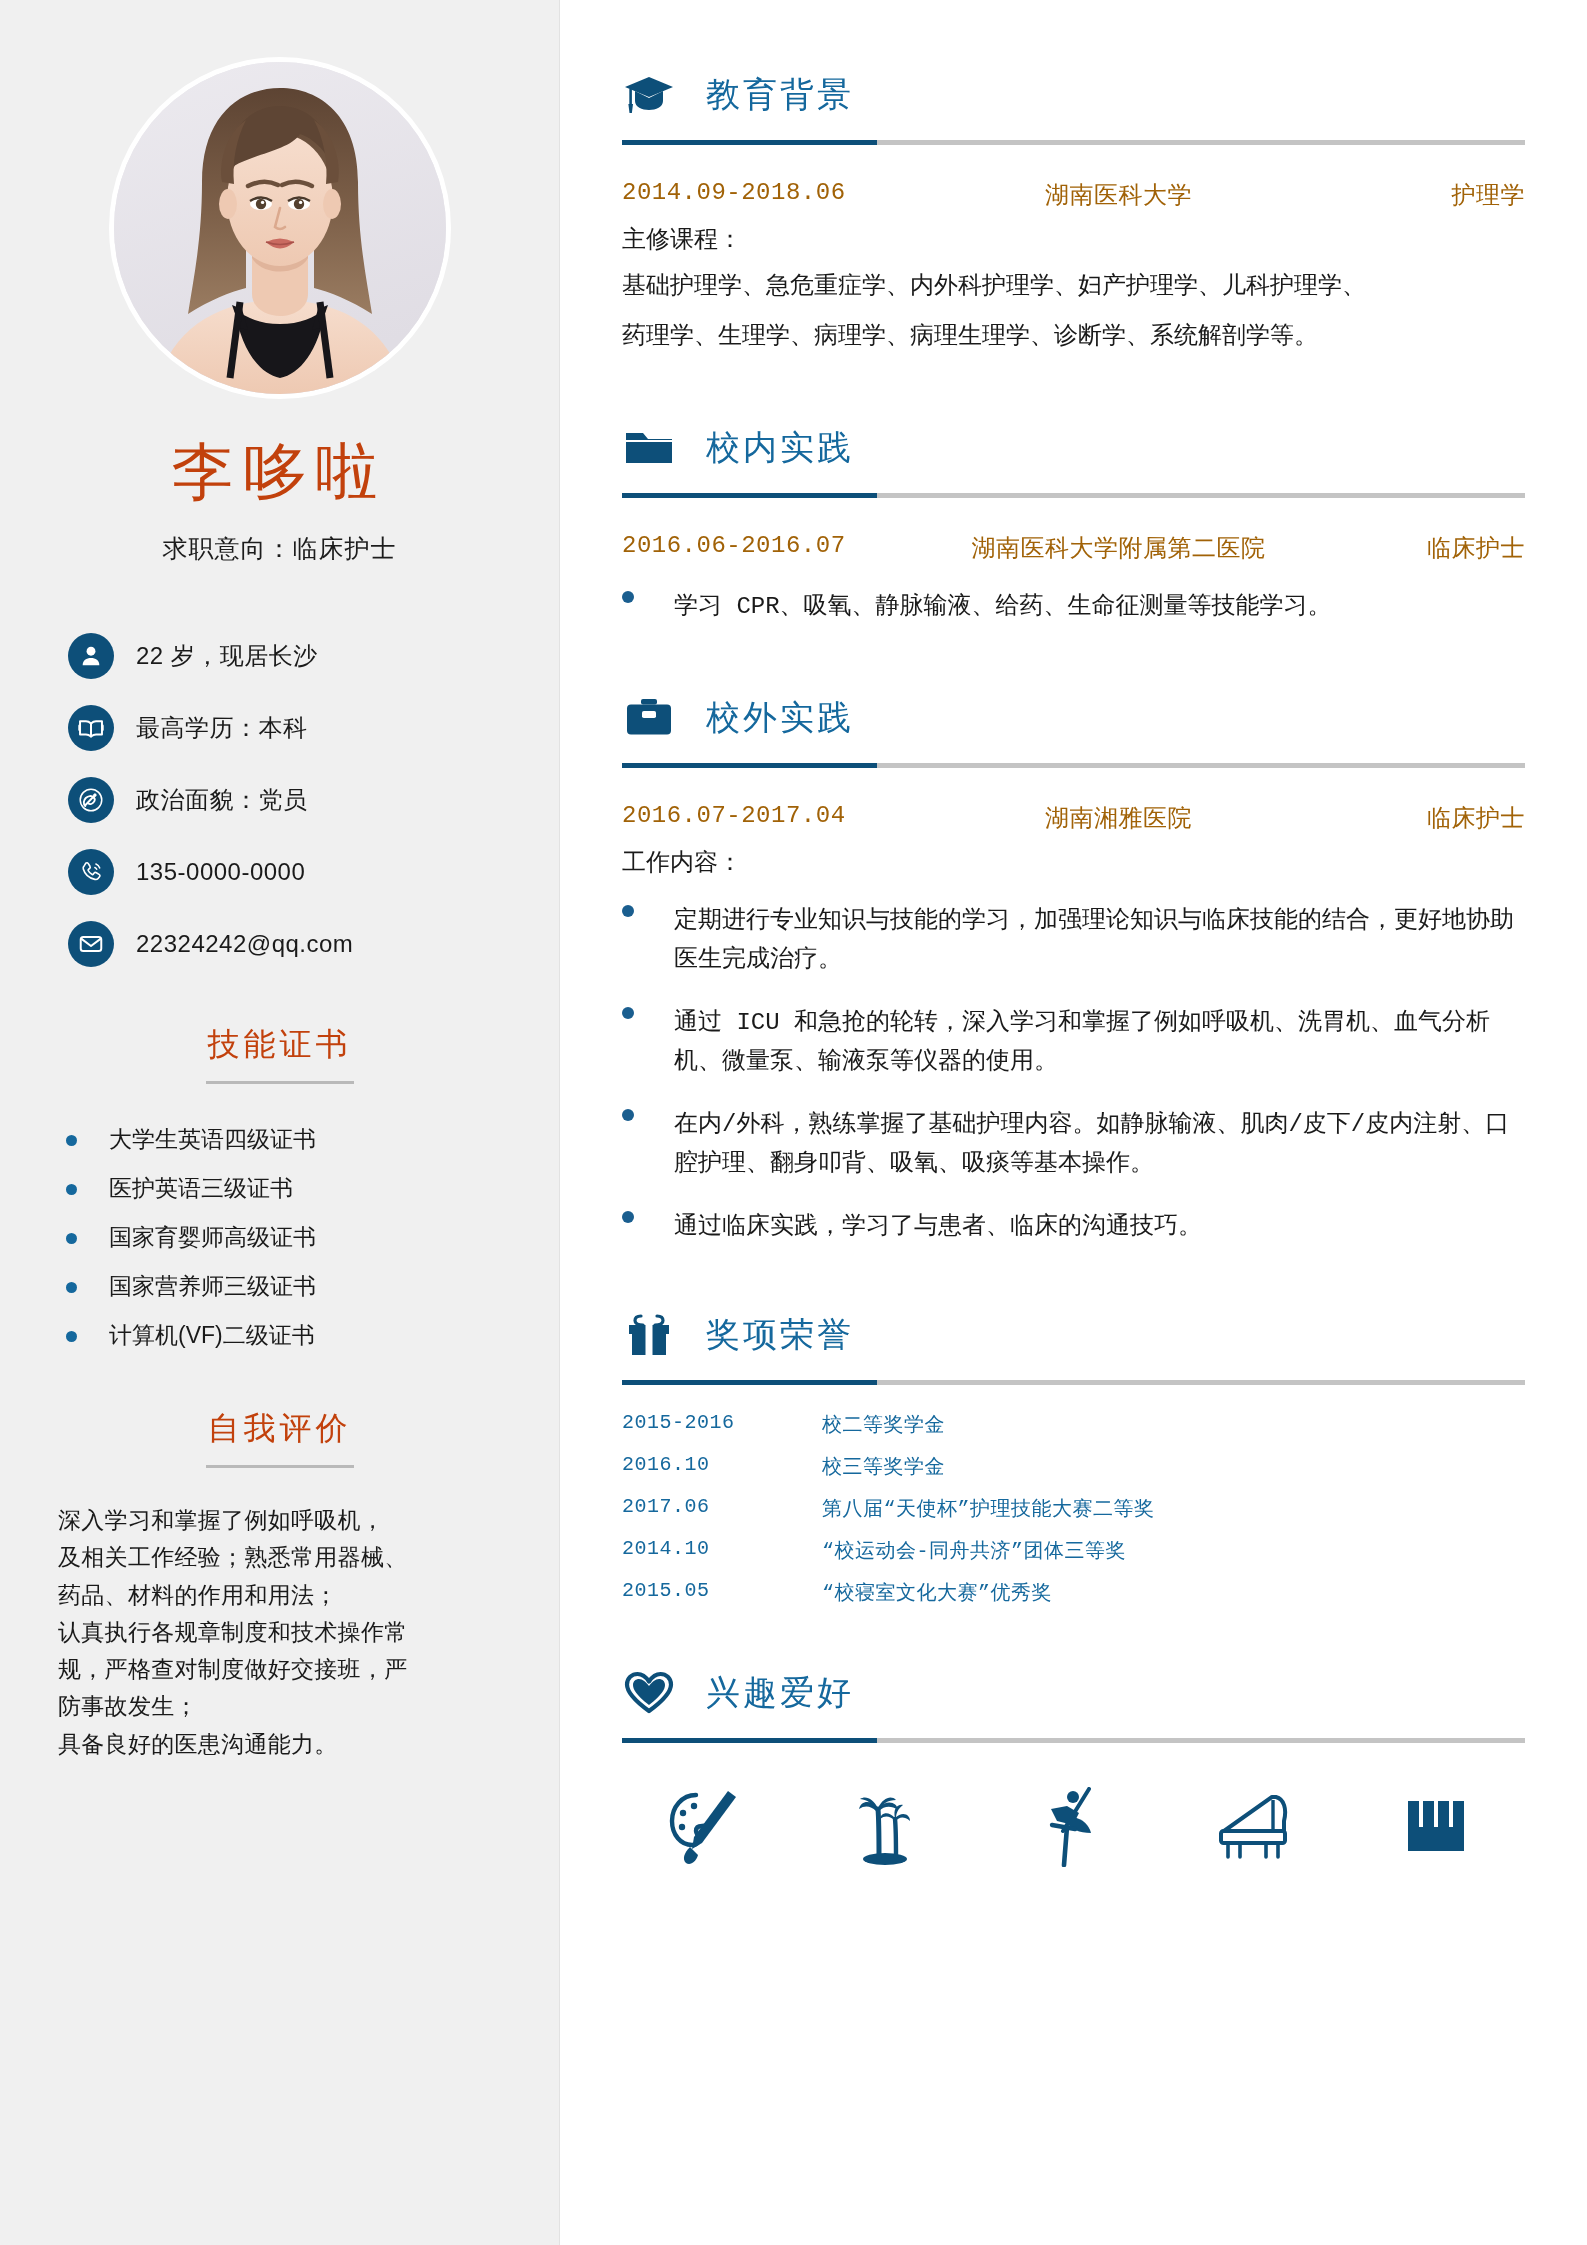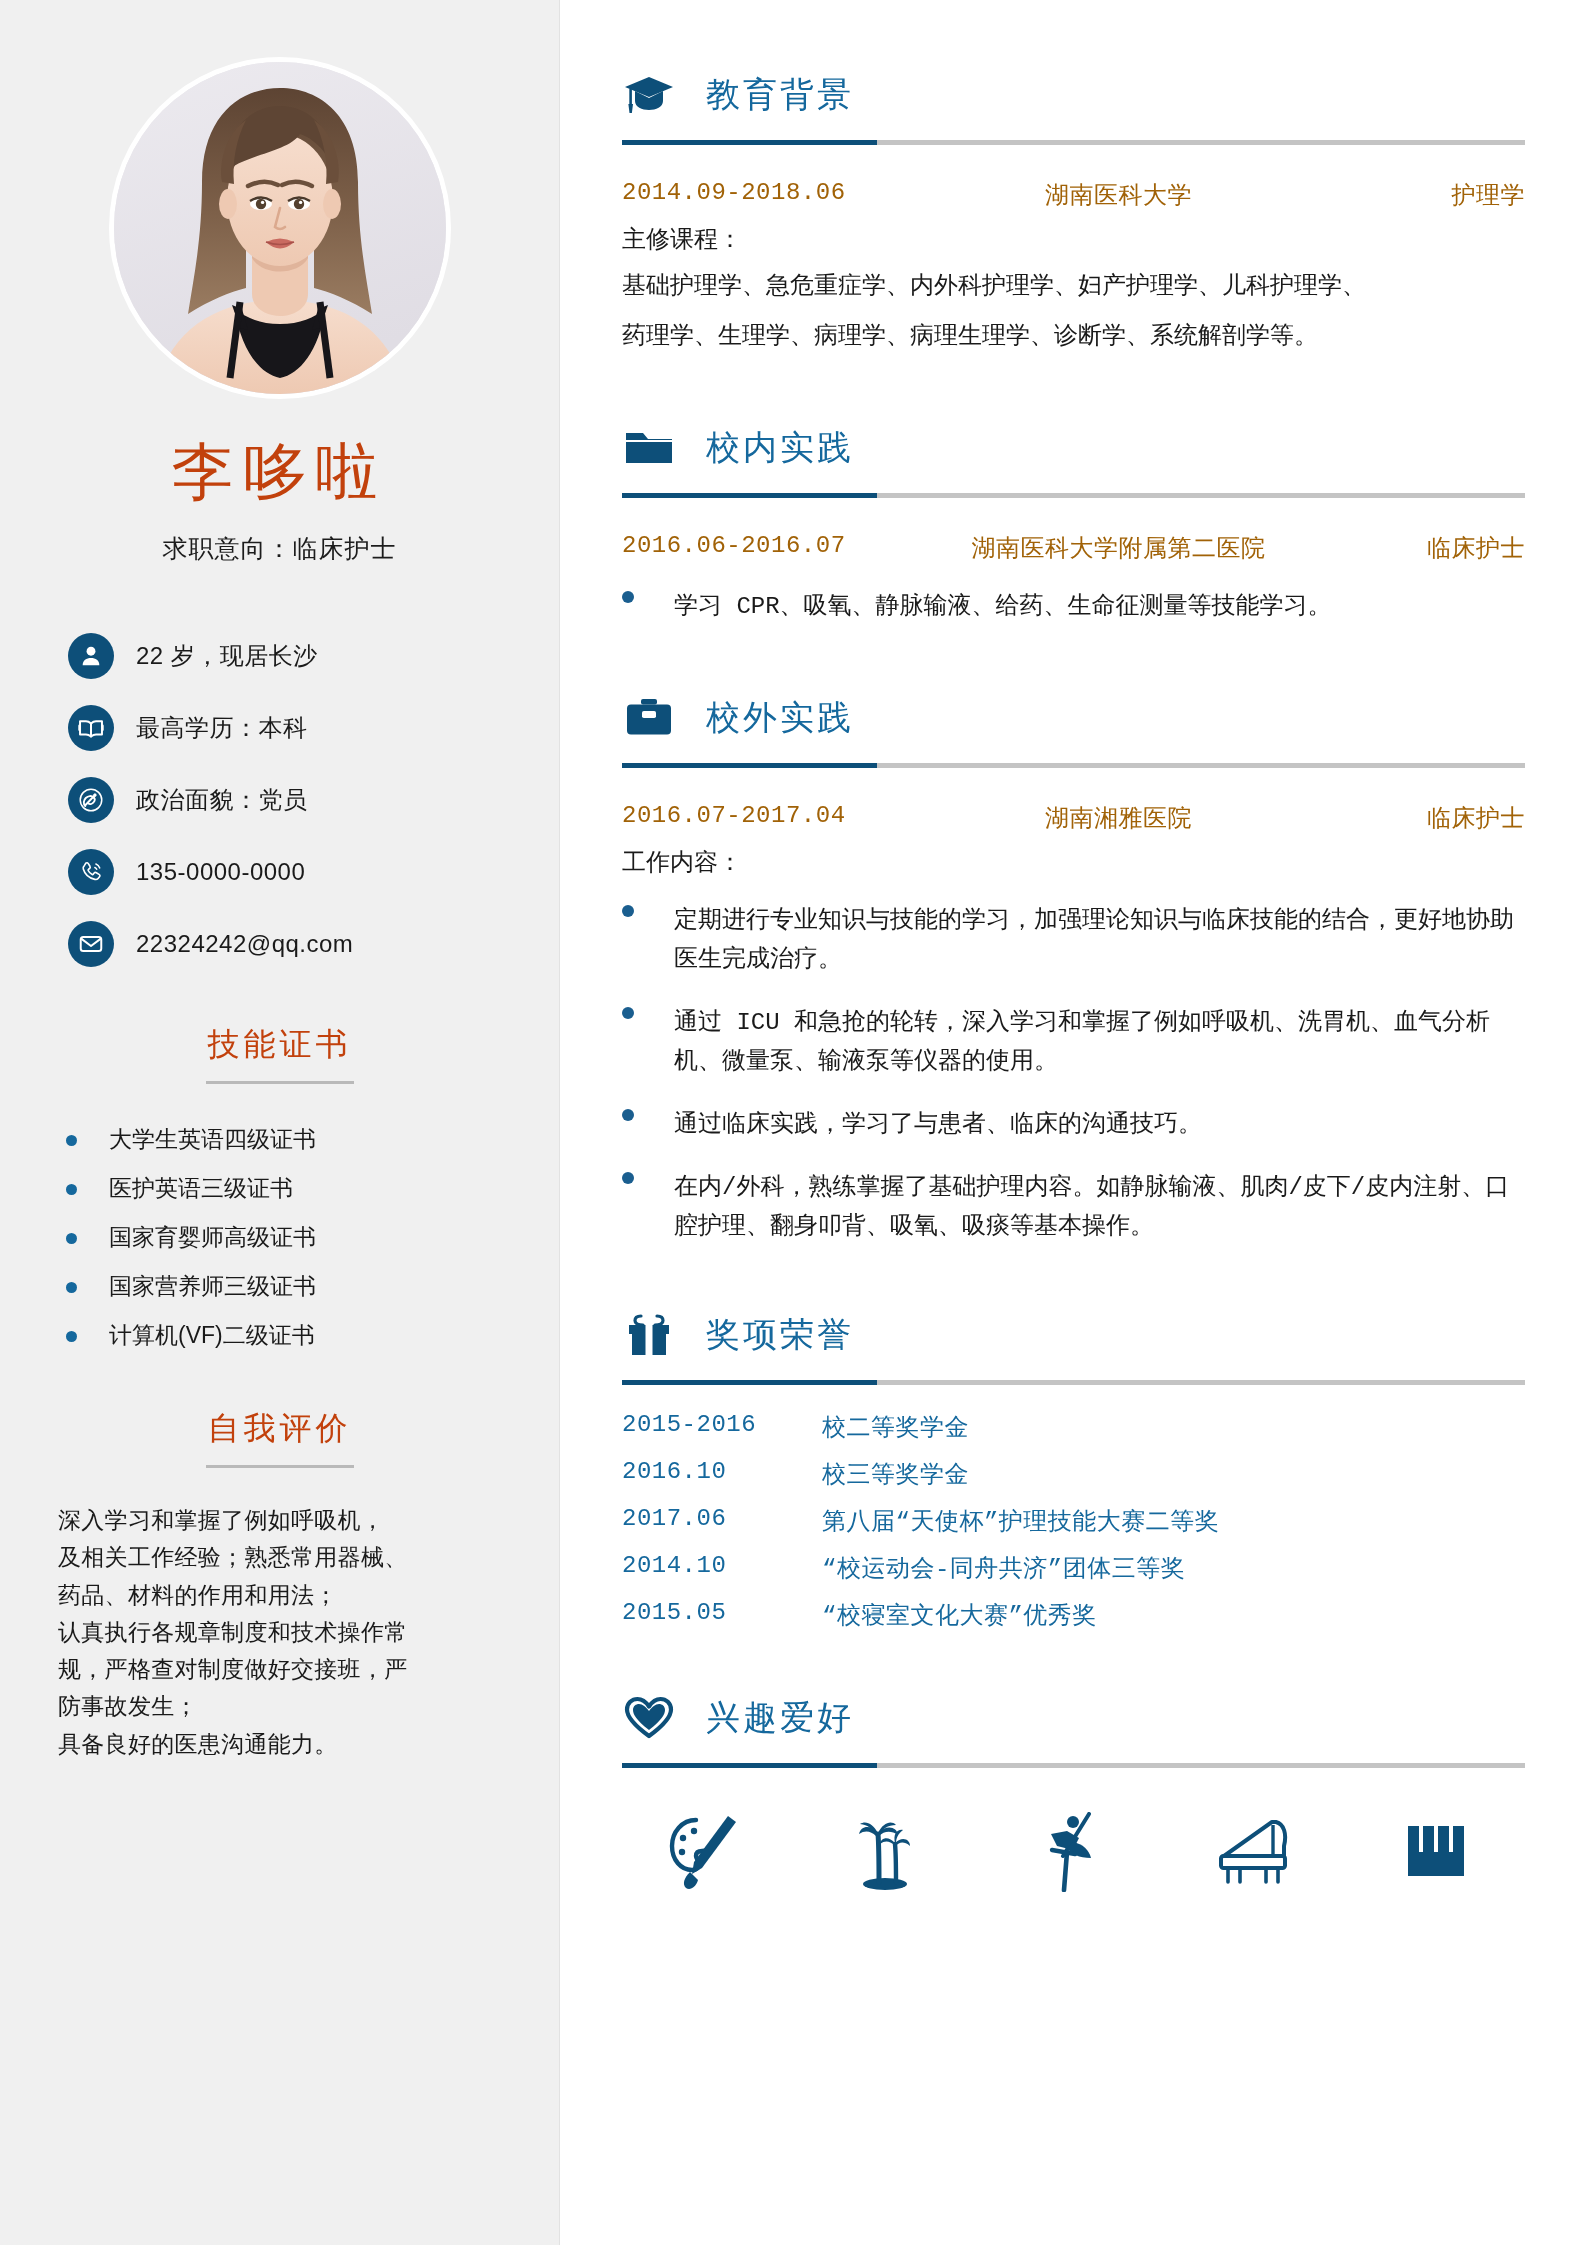--- a/index.html
+++ b/index.html
@@ -217,21 +217,21 @@
   .b-text {
     font-size: 24px;
     color: #1a1a1a;
     line-height: 1.62;
     flex: 1;
     margin-top: 12px;
   }
 
   .award-row {
     display: flex;
-    font-size: 24px;
+    font-size: 20px;
     color: #15689d;
     margin-top: 15px;
     letter-spacing: 0.5px;
   }
   .a-date { width: 200px; flex: none; }
   .a-text { flex: 1; }
 
   .hobby-row {
     display: flex;
     justify-content: space-between;
@@ -494,25 +494,25 @@
           <div class="b-item">
             <span class="b-dot"></span>
             <span class="b-text">定期进行专业知识与技能的学习，加强理论知识与临床技能的结合，更好地协助医生完成治疗。</span>
           </div>
           <div class="b-item">
             <span class="b-dot"></span>
             <span class="b-text">通过 ICU 和急抢的轮转，深入学习和掌握了例如呼吸机、洗胃机、血气分析机、微量泵、输液泵等仪器的使用。</span>
           </div>
           <div class="b-item">
             <span class="b-dot"></span>
-            <span class="b-text">通过临床实践，学习了与患者、临床的沟通技巧。</span>
+            <span class="b-text">在内/外科，熟练掌握了基础护理内容。如静脉输液、肌肉/皮下/皮内注射、口腔护理、翻身叩背、吸氧、吸痰等基本操作。</span>
           </div>
           <div class="b-item">
             <span class="b-dot"></span>
-            <span class="b-text">在内/外科，熟练掌握了基础护理内容。如静脉输液、肌肉/皮下/皮内注射、口腔护理、翻身叩背、吸氧、吸痰等基本操作。</span>
+            <span class="b-text">通过临床实践，学习了与患者、临床的沟通技巧。</span>
           </div>
         </div>
       </div>
     </section>
 
     <section class="sec" style="margin-top:60px;">
       <div class="sec-head">
         <span class="sec-icon">
           <svg width="48" height="46" viewBox="0 0 48 46">
             <path d="M16 4 q-6 0 -6 4.5 T18 13" fill="none" stroke="#0d4f79" stroke-width="3.2" stroke-linecap="round"></path>

